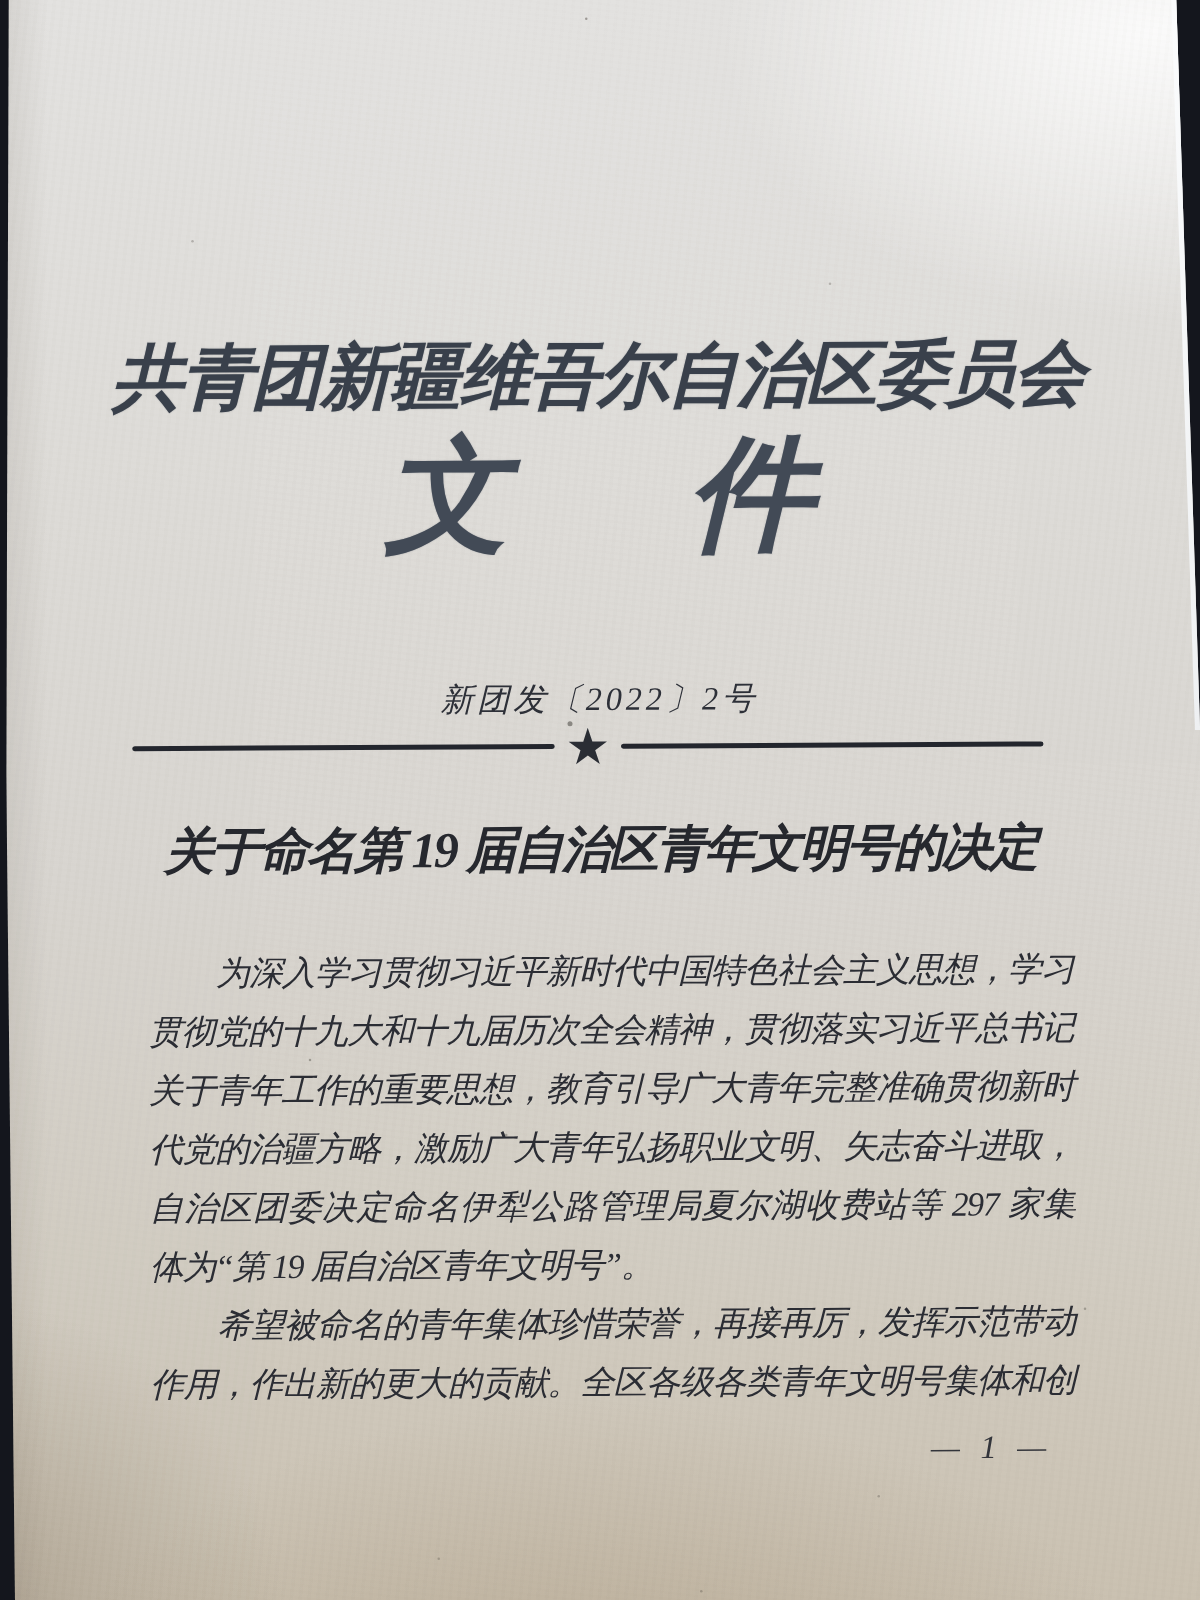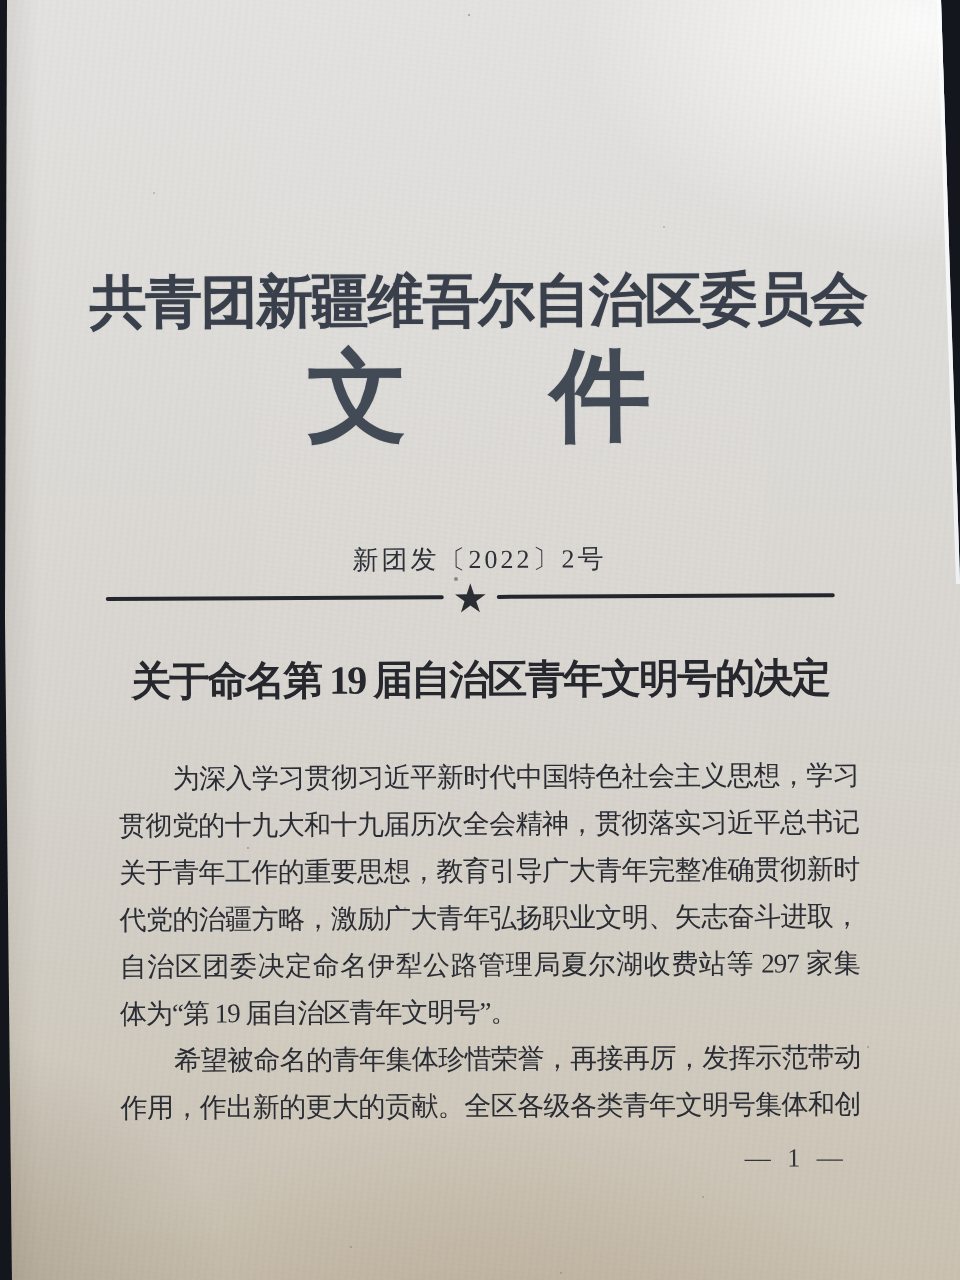--- a/index.html
+++ b/index.html
@@ -13,20 +13,21 @@
   
   .paper{
     position:absolute;inset:0;
     clip-path:polygon(7px 0px,941px 0px,960px 582px,960px 1280px,12px 1280px,5px 620px);
     background:
       radial-gradient(60% 30% at 96% 2%, rgba(255,255,255,0.85) 0%, rgba(255,255,255,0) 60%),
       radial-gradient(70% 35% at 50% 112%, rgba(150,128,97,0.38) 0%, rgba(150,128,97,0) 70%),
       radial-gradient(40% 30% at -4% 102%, rgba(110,95,75,0.30) 0%, rgba(110,95,75,0) 70%),
       linear-gradient(90deg, rgba(105,95,82,0.13) 0%, rgba(105,95,82,0) 4%),
       linear-gradient(180deg,#e3e2e0 0%,#dddbd7 32%,#d8d5d0 55%,#d2cdc3 76%,#c9c0b0 100%);
+    font-style: italic;
   }
   .grain{
     position:absolute;inset:0;pointer-events:none;opacity:0.20;
     background:
       repeating-linear-gradient(7deg, rgba(120,110,95,0.06) 0 2px, rgba(255,255,255,0.05) 2px 5px),
       repeating-linear-gradient(96deg, rgba(90,85,75,0.05) 0 3px, rgba(255,255,255,0.04) 3px 7px);
   }
   .edge-highlight{
     position:absolute;left:937px;top:0;width:5px;height:584px;
     background:linear-gradient(180deg,#fbfcfd,#eef0f2);

